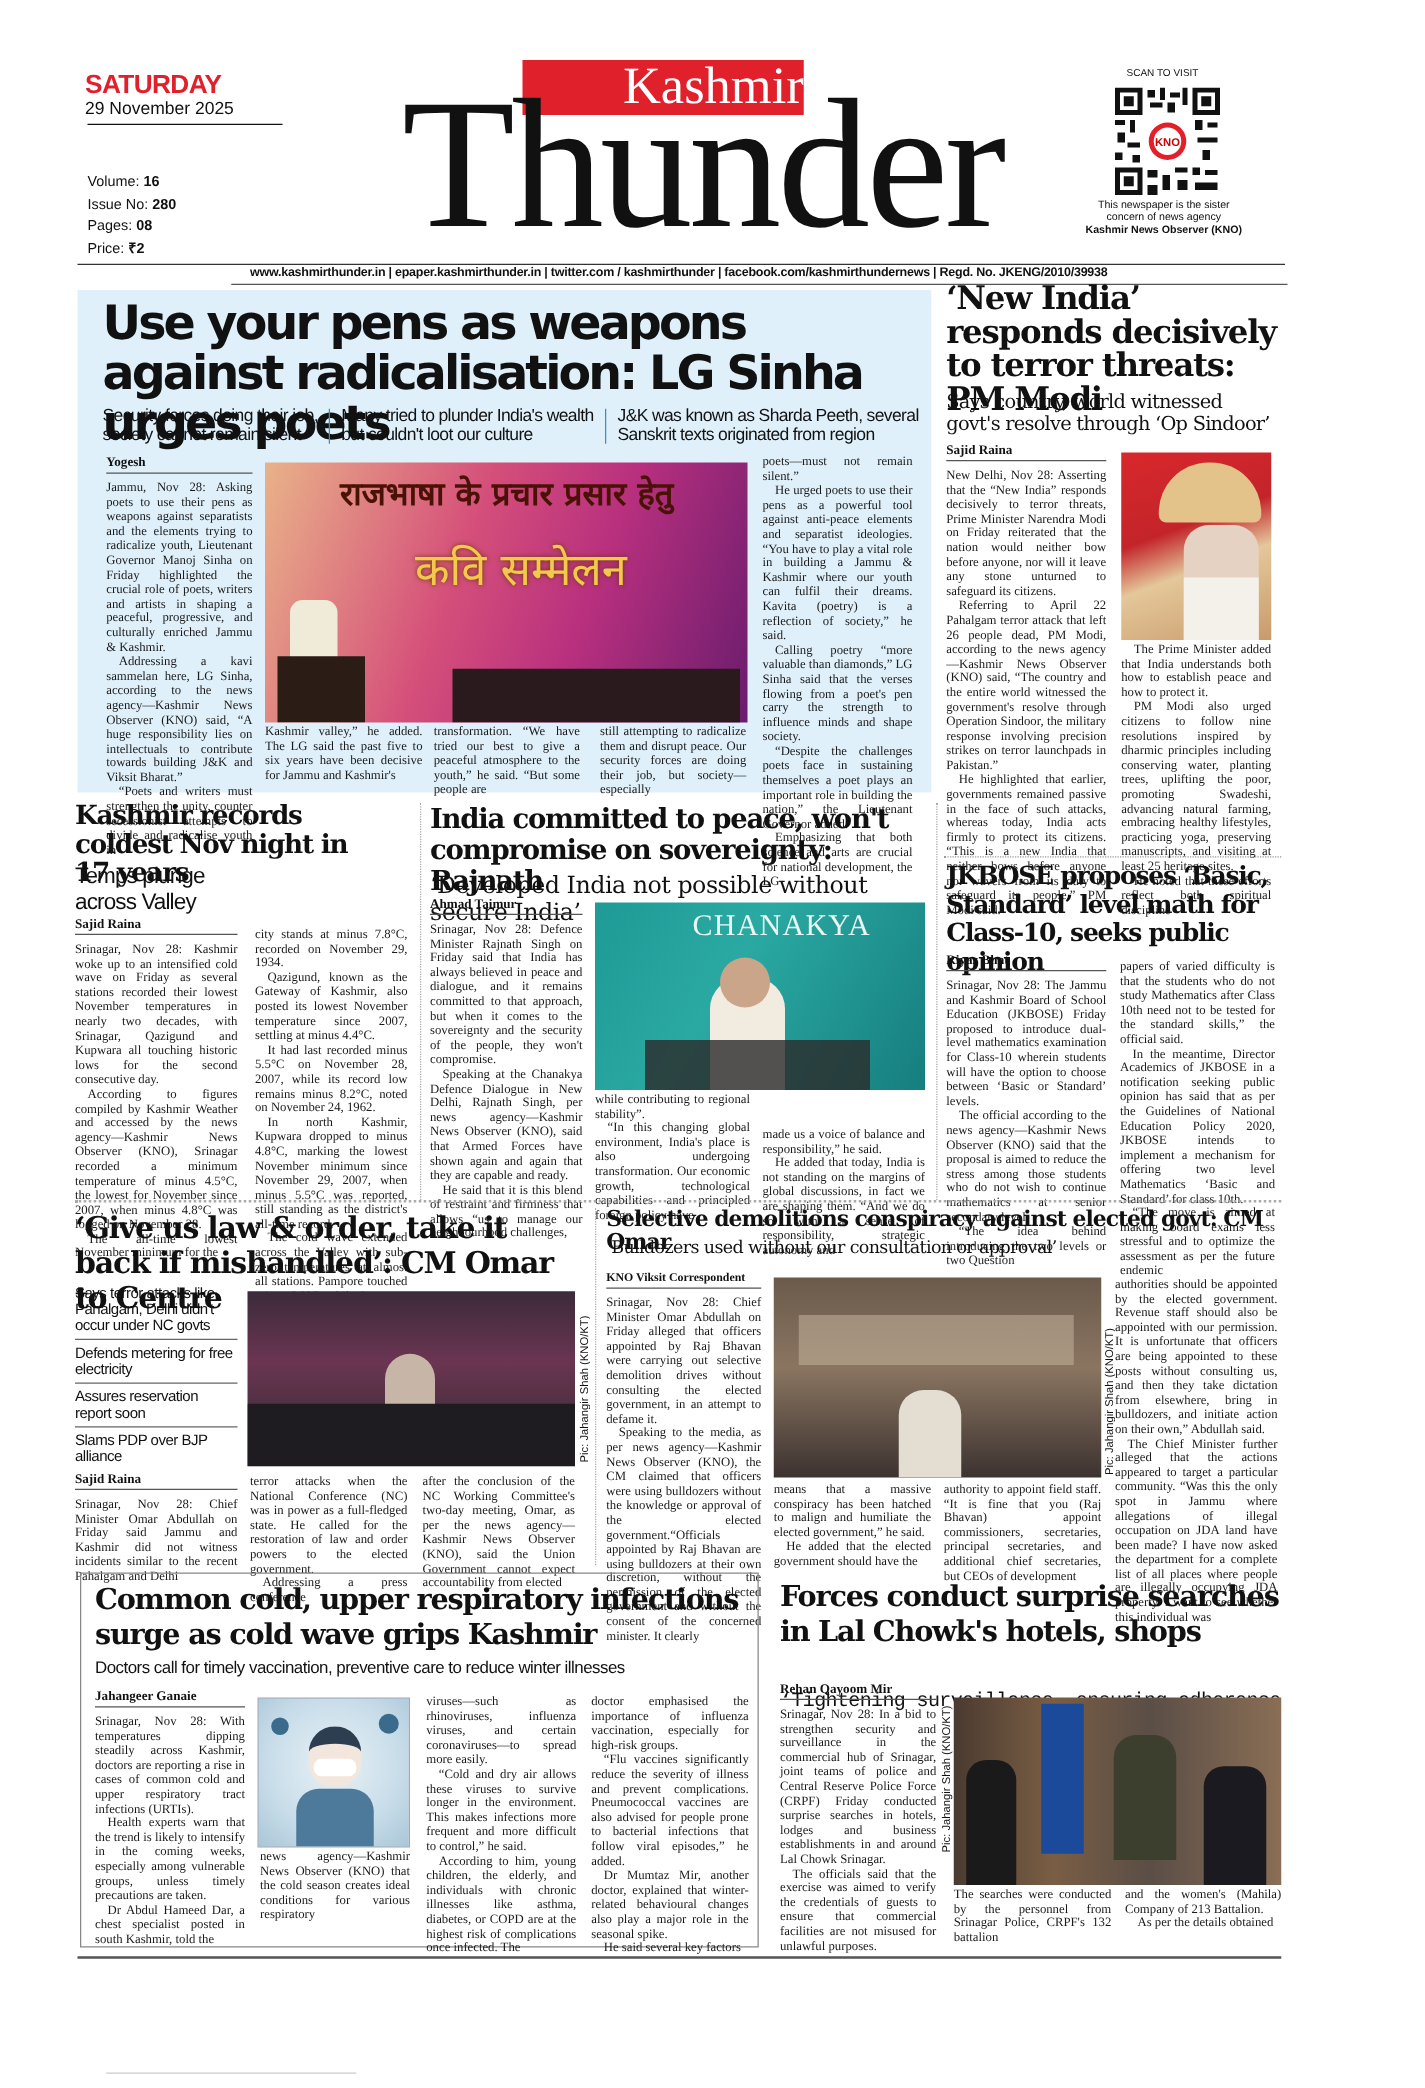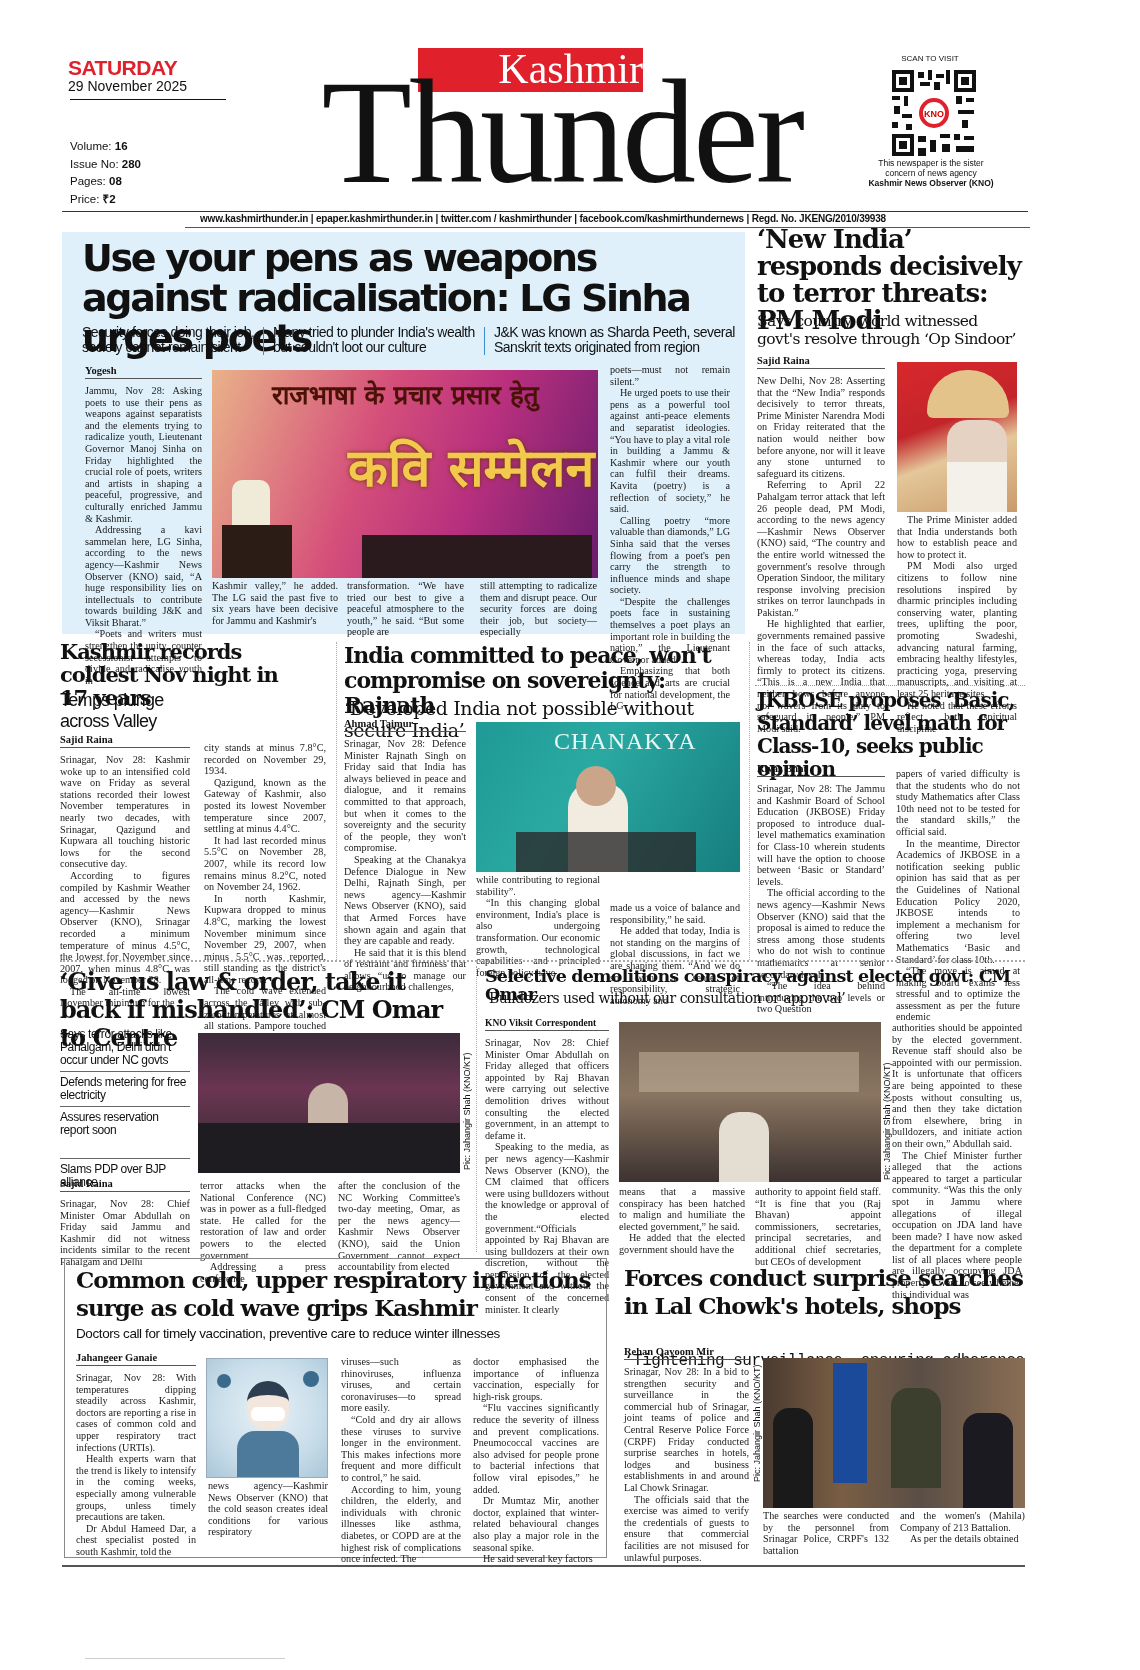--- a/index.html
+++ b/index.html
@@ -100,21 +100,21 @@
 <div class="col" style="left:85px;top:365px;width:117px">
   <div class="byline">Yogesh</div>
   <div class="body-text">
     <p class="first">Jammu, Nov 28: Asking poets to use their pens as weapons against separatists and the elements trying to radicalize youth, Lieutenant Governor Manoj Sinha on Friday highlighted the crucial role of poets, writers and artists in shaping a peaceful, progressive, and culturally enriched Jammu &amp; Kashmir.</p>
     <p>Addressing a kavi sammelan here, LG Sinha, according to the news agency—Kashmir News Observer (KNO) said, “A huge responsibility lies on intellectuals to contribute towards building J&amp;K and Viksit Bharat.”</p>
     <p>“Poets and writers must strengthen the unity, counter secessionist attempts to divide and radicalise youth in</p>
   </div>
 </div>
 <div class="photo" style="left:212px;top:370px;width:386px;height:208px;background:linear-gradient(110deg,#e9b289 0%,#d54f7a 40%,#b8307e 65%,#6a1c6e 100%)">
   <div style="position:absolute;left:60px;top:6px;font-family:'DejaVu Sans',sans-serif;font-size:26px;color:#4a1206;font-weight:bold;white-space:nowrap">राजभाषा के प्रचार प्रसार हेतु</div>
-  <div style="position:absolute;left:136px;top:60px;font-family:'DejaVu Sans',sans-serif;font-size:52px;color:#f2c94c;font-weight:bold;text-shadow:0 0 4px #6a3a00">कवि सम्मेलन</div>
+  <div style="position:absolute;left:120px;top:60px;font-family:'DejaVu Sans',sans-serif;font-size:36px;color:#f2c94c;font-weight:normal;text-shadow:0 0 4px #6a3a00">कवि सम्मेलन</div>
   <div style="position:absolute;left:40px;top:160px;font-size:14px;color:#fff;font-family:'Liberation Sans',sans-serif">2025</div>
   <div style="position:absolute;left:20px;top:110px;width:38px;height:98px;background:#f0ead8;border-radius:10px 10px 0 0"></div>
   <div style="position:absolute;left:10px;top:155px;width:70px;height:53px;background:#2b1d16"></div>
   <div style="position:absolute;left:150px;top:165px;width:230px;height:43px;background:#2a1a1e"></div>
 </div>
 <div class="col body-text" style="left:212px;top:580px;width:126px">Kashmir valley,” he added. The LG said the past five to six years have been decisive for Jammu and Kashmir's</div>
 <div class="col body-text" style="left:347px;top:580px;width:117px">transformation. “We have tried our best to give a peaceful atmosphere to the youth,” he said. “But some people are</div>
 <div class="col body-text" style="left:480px;top:580px;width:117px">still attempting to radicalize them and disrupt peace. Our security forces are doing their job, but society—especially</div>
 <div class="col body-text" style="left:610px;top:364px;width:120px">
   <p class="first">poets—must not remain silent.”</p>
@@ -205,21 +205,21 @@
   <p>In the meantime, Director Academics of JKBOSE in a notification seeking public opinion has said that as per the Guidelines of National Education Policy 2020, JKBOSE intends to implement a mechanism for offering two level Mathematics ‘Basic and Standard’ for class 10th.</p>
   <p>“The move is aimed at making board exams less stressful and to optimize the assessment as per the future endemic</p>
 </div>
 
 <div class="rule-h" style="left:60px;top:960px;width:965px;border-top:2px dotted #aaa"></div>
 
 <div class="abs hl" style="left:60px;top:968px;width:410px;font-size:24px;line-height:28px">‘Give us law &amp; order, take it back if mishandled’: CM Omar to Centre</div>
 <div class="col" style="left:60px;top:1028px;width:130px;font-family:'Liberation Sans',sans-serif;font-size:12px;line-height:13px;letter-spacing:-0.4px">
   <div style="padding-bottom:4px;border-bottom:1px solid #666;margin-bottom:4px">Says terror attacks like Pahalgam, Delhi didn't occur under NC govts</div>
   <div style="padding-bottom:4px;border-bottom:1px solid #666;margin-bottom:4px">Defends metering for free electricity</div>
-  <div style="padding-bottom:21px;border-bottom:1px solid #666;margin-bottom:4px">Assures reservation report soon</div>
+  <div style="padding-bottom:4px;border-bottom:1px solid #666;margin-bottom:4px">Assures reservation report soon</div>
   <div>Slams PDP over BJP alliance</div>
 </div>
 <div class="photo" style="left:198px;top:1033px;width:262px;height:140px;background:linear-gradient(180deg,#3b2a3a 0%,#6b3552 40%,#2d2a2e 100%)">
   <div style="position:absolute;left:110px;top:50px;width:40px;height:50px;background:#c7b6a8;border-radius:20px 20px 4px 4px"></div>
   <div style="position:absolute;left:0;top:90px;width:262px;height:50px;background:#1e1c20"></div>
 </div>
 <div class="credit" style="left:462px;top:1040px;height:130px">Pic: Jahangir Shah (KNO/KT)</div>
 <div class="col" style="left:60px;top:1178px;width:130px">
   <div class="byline">Sajid Raina</div>
   <div class="body-text">Srinagar, Nov 28: Chief Minister Omar Abdullah on Friday said Jammu and Kashmir did not witness incidents similar to the recent Pahalgam and Delhi</div>

